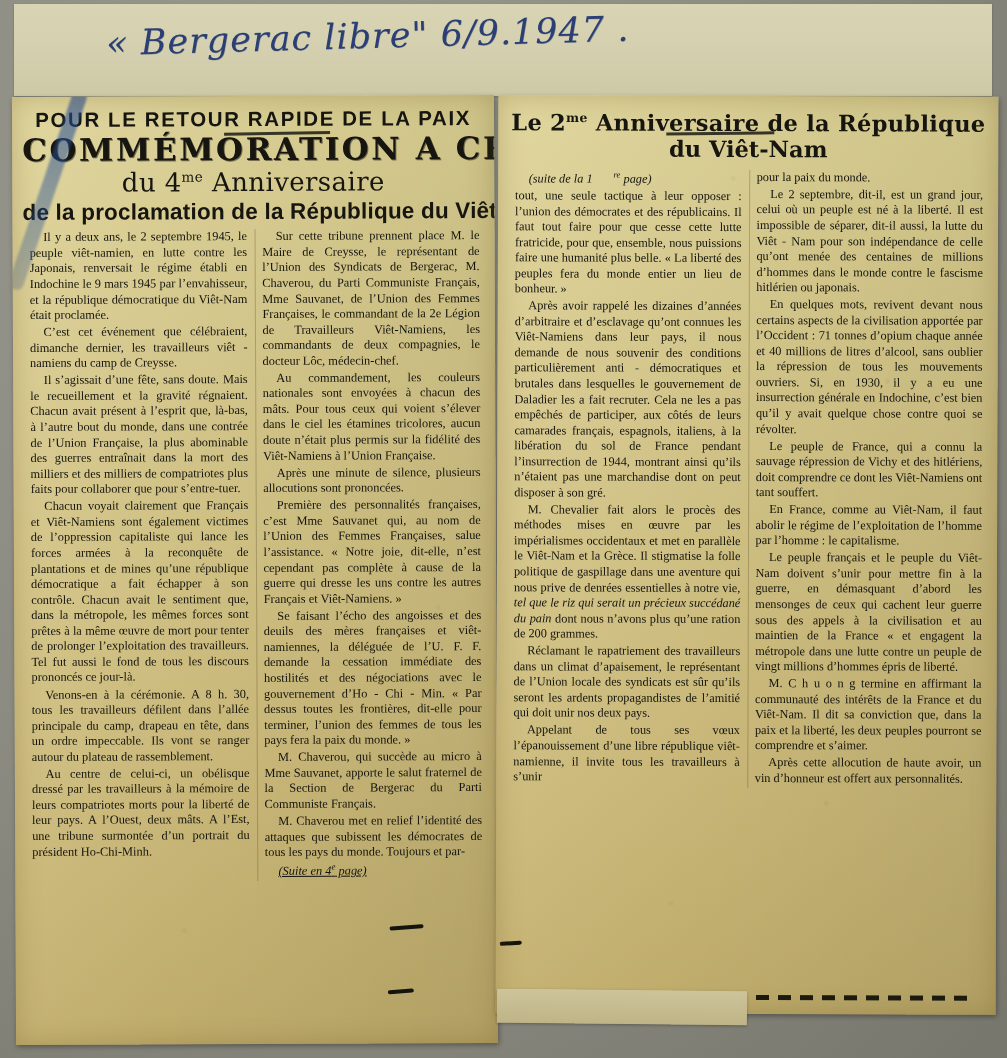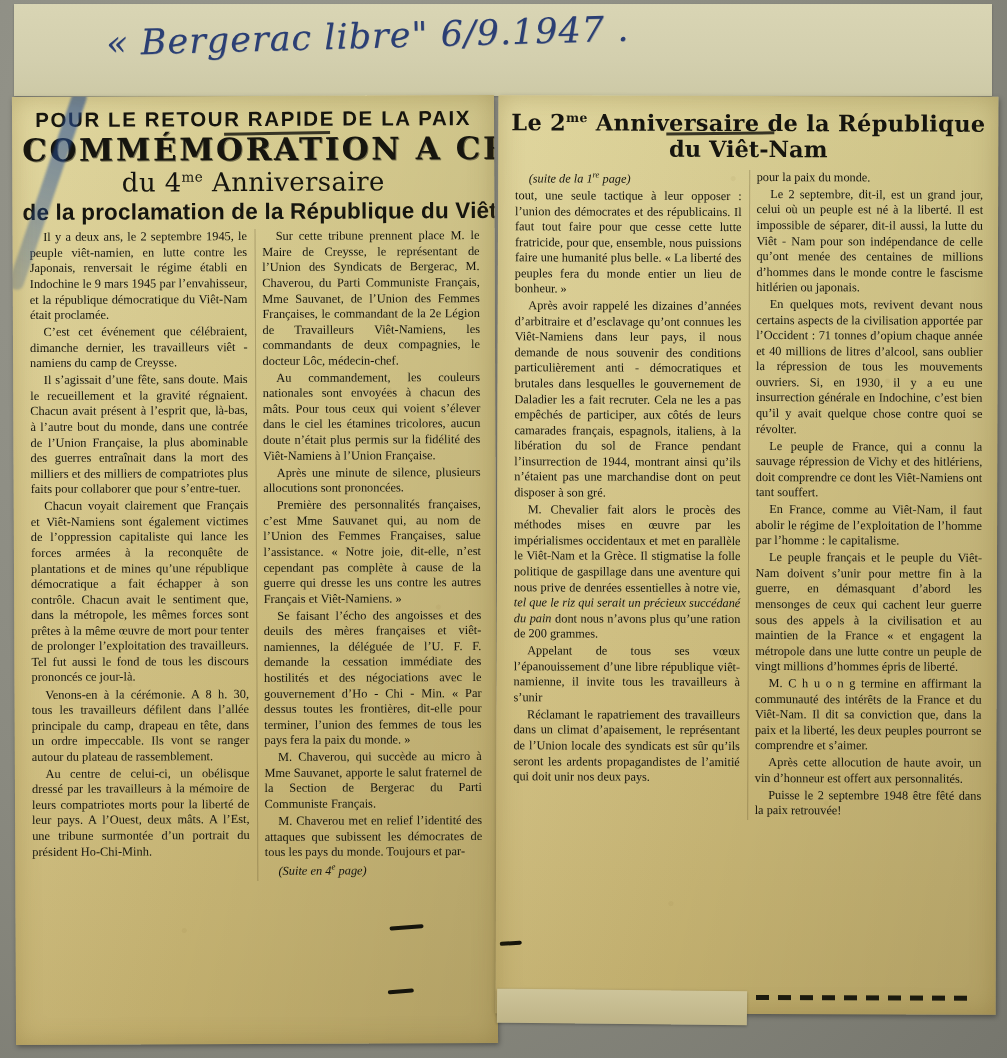--- a/index.html
+++ b/index.html
@@ -165,21 +165,21 @@
     line-height: 1.1;
     margin: 1px 0 4px 0;
   }
   .suite-note {
     font-family: "Liberation Serif", serif;
     font-style: italic;
     font-size: 13px;
     text-align: center;
     margin: 2px 0 4px 0;
   }
-  .suite-note sup { font-size: 0.7em; vertical-align: super; }
+  .suite-note sup { font-size: 0.7em; vertical-align: super; margin-left: 21px; }
 
   .rule-underline {
     position: absolute;
     height: 3px;
     background: #1b1a12;
     opacity: 0.85;
     transform: rotate(-0.8deg);
   }
 
   
@@ -211,20 +211,21 @@
   .col-r p { font-size: 12.3px; line-height: 1.265; }
 
   .runon { text-indent: 0 !important; }
 
   .jump-line {
     margin-top: 2px;
     text-align: center;
     font-style: italic;
     font-size: 12.6px;
     text-indent: 0;
+    text-decoration: underline;
   }
   .jump-line sup { font-size: 0.72em; vertical-align: super; }
 
   
   .dashed-rule {
     position: absolute;
     left: 18px;
     bottom: 14px;
     width: 462px;
     height: 5px;
@@ -324,34 +325,33 @@
 
     <div class="cols">
       <div class="col col-r" id="rc1">
         <p class="suite-note">
           <span>(suite de la 1</span><sup>re</sup><span> page)</span>
         </p>
         <div id="rc1-body">
             <p class="runon">tout, une seule tactique à leur opposer : l’union des démocrates et des républicains. Il faut tout faire pour que cesse cette lutte fratricide, pour que, ensemble, nous puissions faire une humanité plus belle. « La liberté des peuples fera du monde entier un lieu de bonheur. »</p>
             <p>Après avoir rappelé les dizaines d’années d’arbitraire et d’esclavage qu’ont connues les Viêt-Namiens dans leur pays, il nous demande de nous souvenir des conditions particulièrement anti - démocratiques et brutales dans lesquelles le gouvernement de Daladier les a fait recruter. Cela ne les a pas empêchés de participer, aux côtés de leurs camarades français, espagnols, italiens, à la libération du sol de France pendant l’insurrection de 1944, montrant ainsi qu’ils n’étaient pas une marchandise dont on peut disposer à son gré.</p>
             <p>M. Chevalier fait alors le procès des méthodes mises en œuvre par les impérialismes occidentaux et met en parallèle le Viêt-Nam et la Grèce. Il stigmatise la folle politique de gaspillage dans une aventure qui nous prive de denrées essentielles à notre vie, <em>tel que le riz qui serait un précieux succédané du pain</em> dont nous n’avons plus qu’une ration de 200 grammes.</p>
+            <p>Réclamant le rapatriement des travailleurs dans un climat d’apaisement, le représentant de l’Union locale des syndicats est sûr qu’ils seront les ardents propagandistes de l’amitié qui doit unir nos deux pays.</p>
             <p>Appelant de tous ses vœux l’épanouissement d’une libre république viêt-namienne, il invite tous les travailleurs à s’unir</p>
-            <p>Réclamant le rapatriement des travailleurs dans un climat d’apaisement, le représentant de l’Union locale des syndicats est sûr qu’ils seront les ardents propagandistes de l’amitié qui doit unir nos deux pays.</p>
           </div>
       </div>
       <div class="col col-r" id="rc2">
           <p class="runon">pour la paix du monde.</p>
           <p>Le 2 septembre, dit-il, est un grand jour, celui où un peuple est né à la liberté. Il est impossible de séparer, dit-il aussi, la lutte du Viêt - Nam pour son indépendance de celle qu’ont menée des centaines de millions d’hommes dans le monde contre le fascisme hitlérien ou japonais.</p>
           <p>En quelques mots, revivent devant nous certains aspects de la civilisation apportée par l’Occident : 71 tonnes d’opium chaque année et 40 millions de litres d’alcool, sans oublier la répression de tous les mouvements ouvriers. Si, en 1930, il y a eu une insurrection générale en Indochine, c’est bien qu’il y avait quelque chose contre quoi se révolter.</p>
           <p>Le peuple de France, qui a connu la sauvage répression de Vichy et des hitlériens, doit comprendre ce dont les Viêt-Namiens ont tant souffert.</p>
           <p>En France, comme au Viêt-Nam, il faut abolir le régime de l’exploitation de l’homme par l’homme : le capitalisme.</p>
           <p>Le peuple français et le peuple du Viêt-Nam doivent s’unir pour mettre fin à la guerre, en démasquant d’abord les mensonges de ceux qui cachent leur guerre sous des appels à la civilisation et au maintien de la France « et engagent la métropole dans une lutte contre un peuple de vingt millions d’hommes épris de liberté.</p>
           <p>M. C h u o n g termine en affirmant la communauté des intérêts de la France et du Viêt-Nam. Il dit sa conviction que, dans la paix et la liberté, les deux peuples pourront se comprendre et s’aimer.</p>
           <p>Après cette allocution de haute avoir, un vin d’honneur est offert aux personnalités.</p>
-          <p>Puisse le 2 septembre 1948 être fêté dans la paix retrouvée!</p>
         </div>
     </div>
 
     <div class="tick-mark" style="left:4px; top:846px; width:22px;"></div>
     <div class="dashed-rule"></div>
 
     <div class="edge-dark"></div>
   </div>
 
   <div class="torn-sliver"></div>

